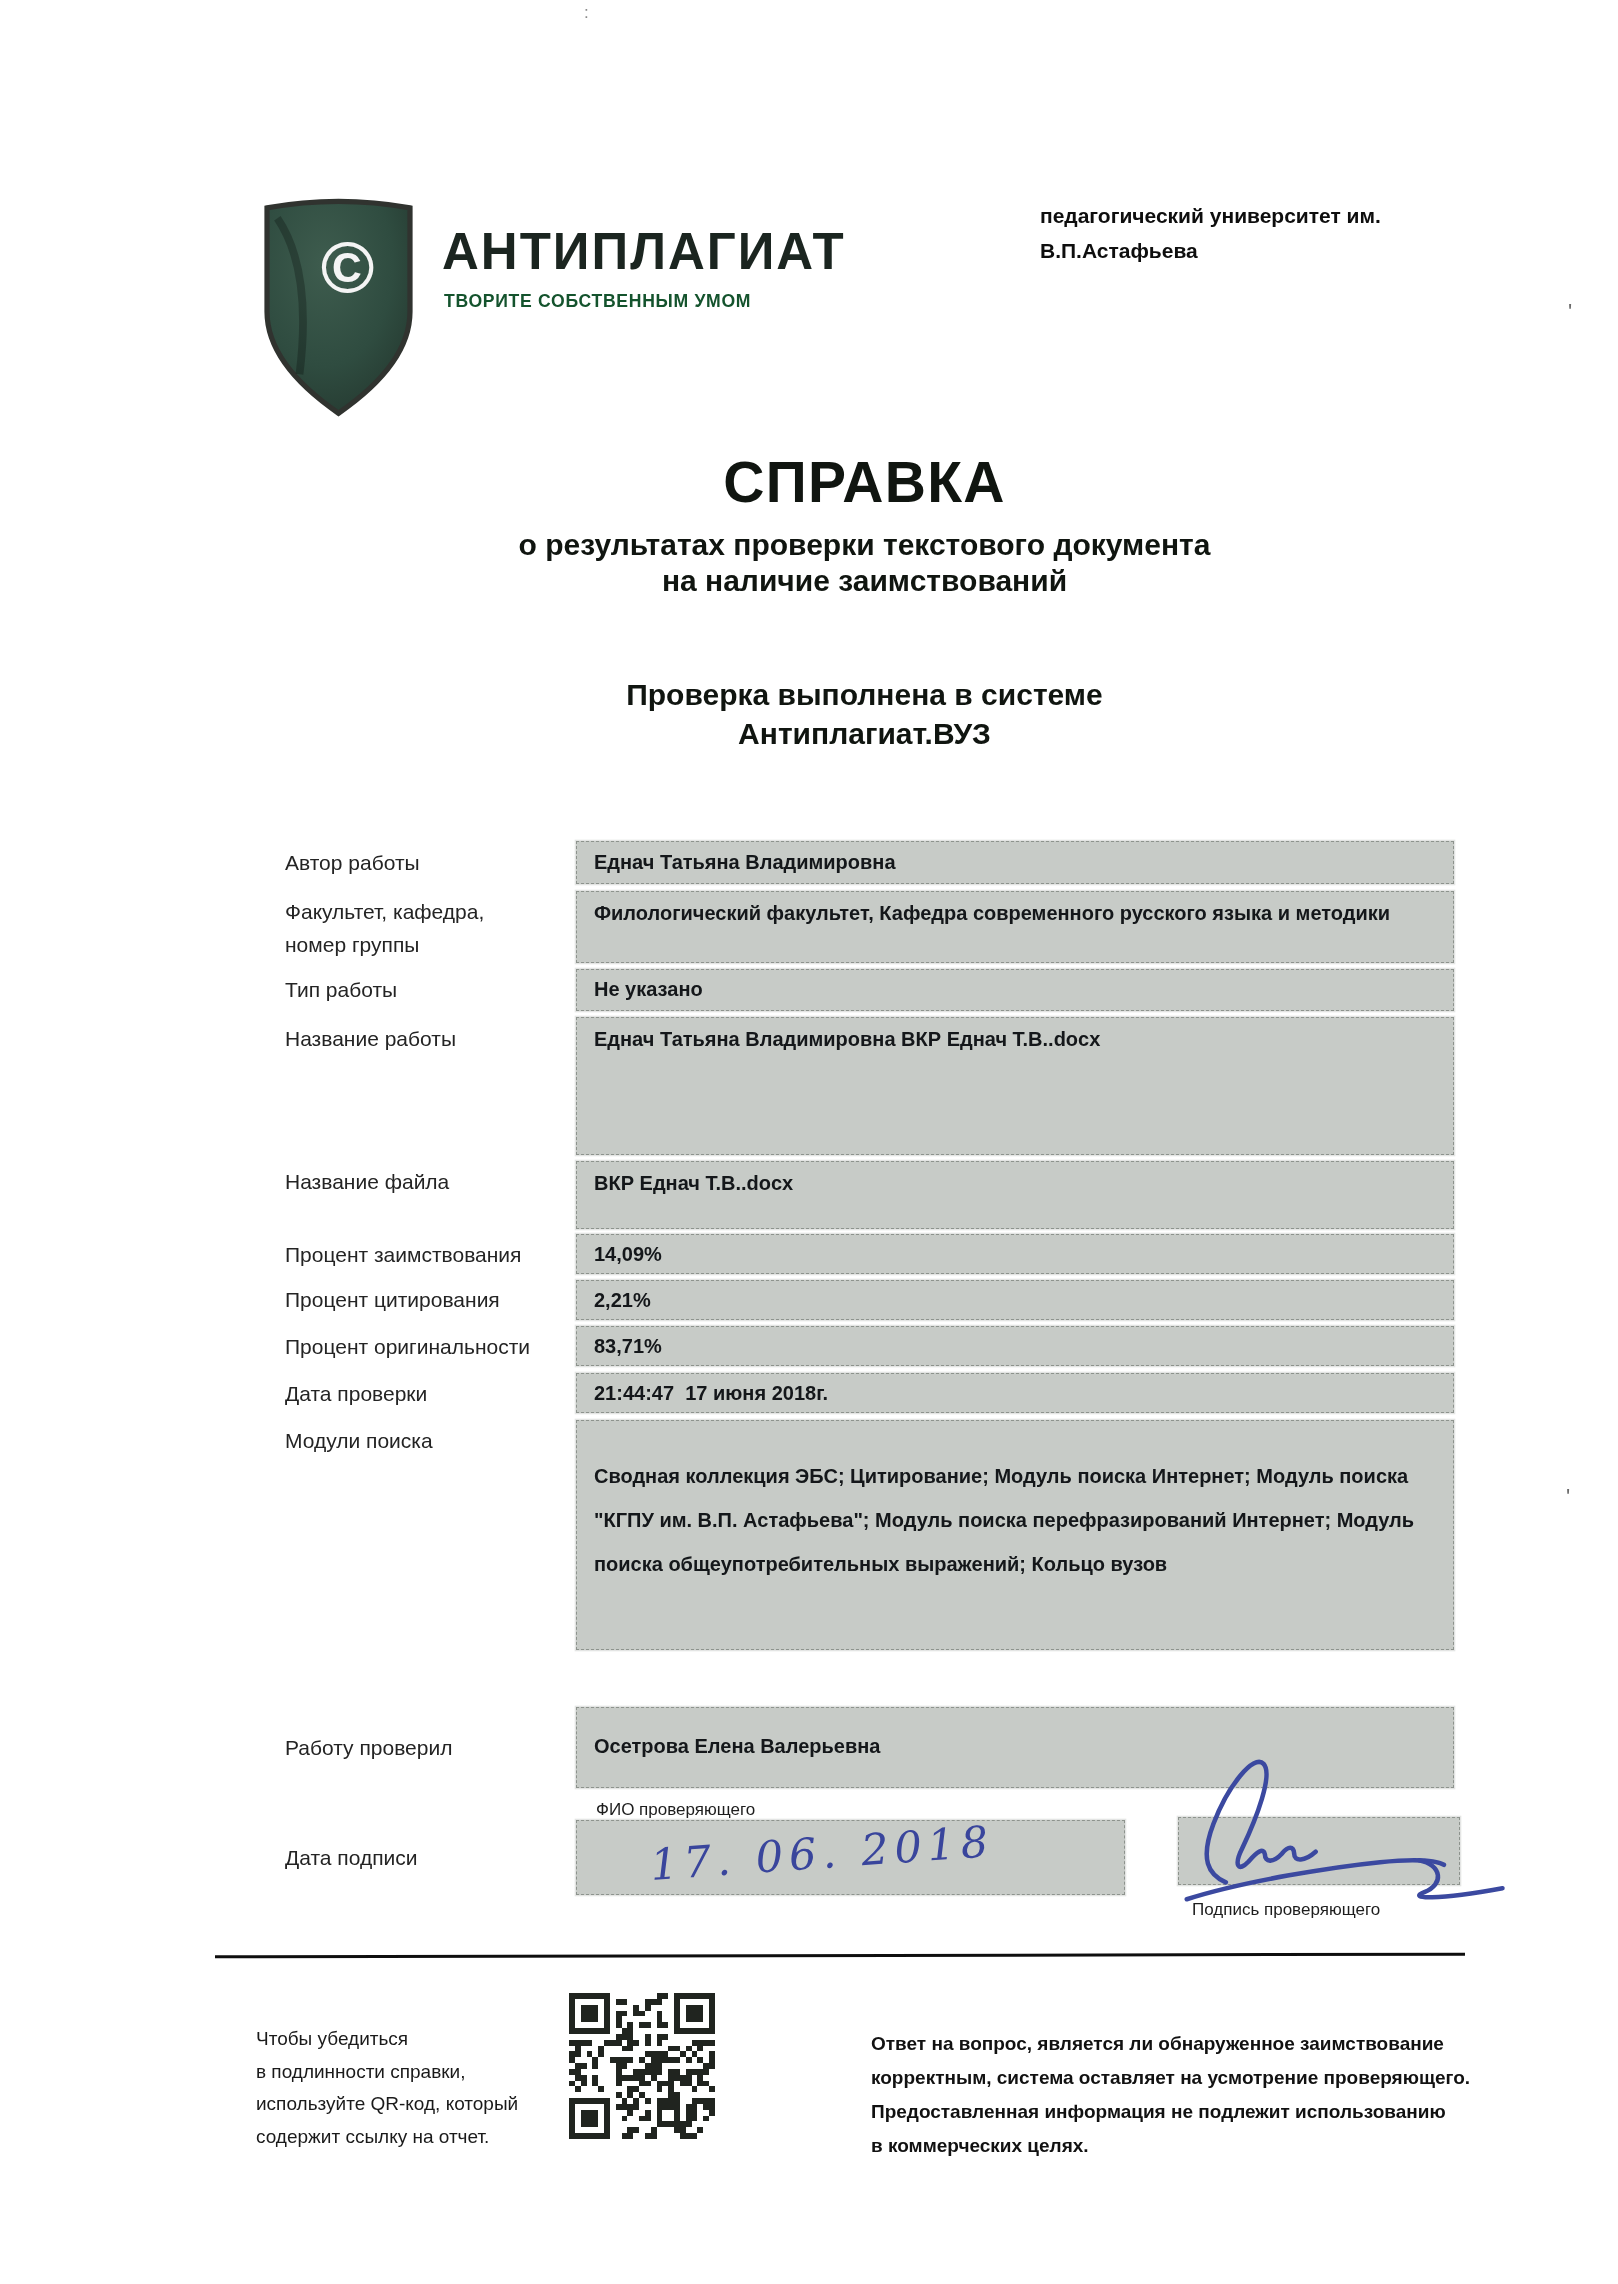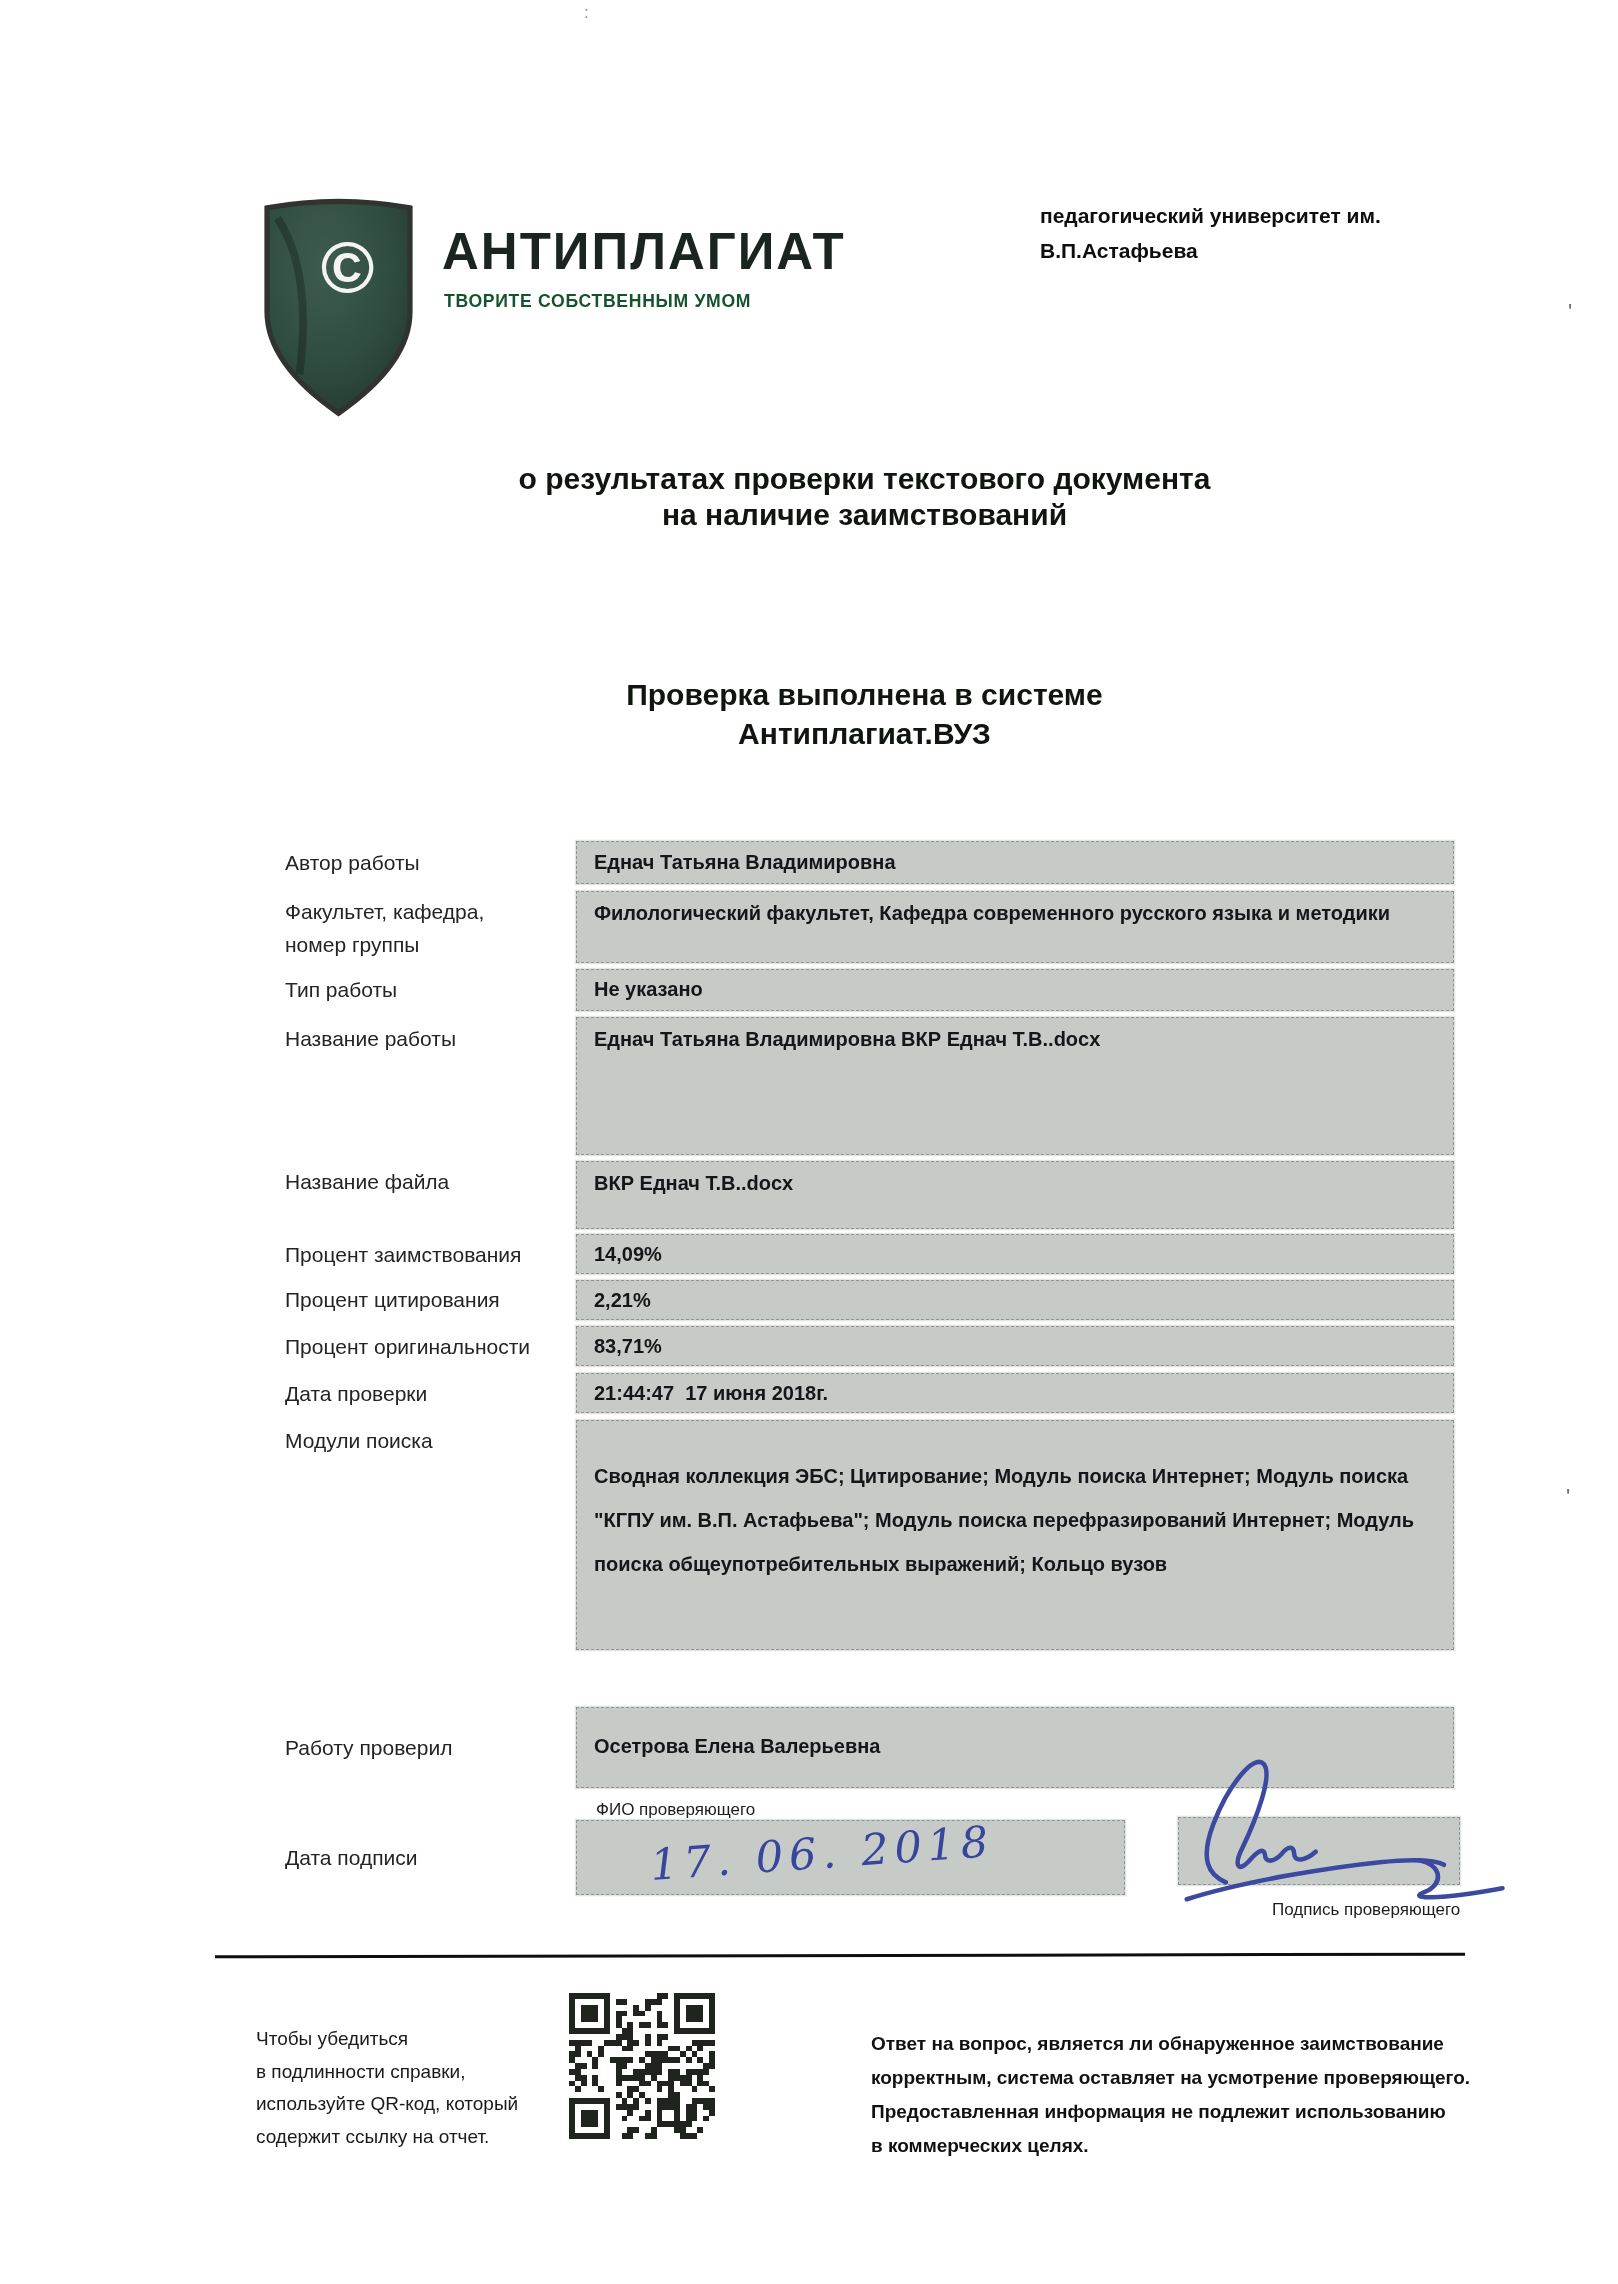--- a/index.html
+++ b/index.html
@@ -68,20 +68,21 @@
 </div>
 <div class="abs brand">АНТИПЛАГИАТ</div>
 <div class="abs tagline">ТВОРИТЕ СОБСТВЕННЫМ УМОМ</div>
 
 <div class="abs university">
   <div>педагогический университет им.</div>
   <div>В.П.Астафьева</div>
 </div>
 
 <div class="abs title-wrap">
+  <div class="title-main">СПРАВКА</div>
   <div class="title-sub">
     <div>о результатах проверки текстового документа</div>
     <div>на наличие заимствований</div>
   </div>
 </div>
 
 <div class="abs system-wrap">
   <div>Проверка выполнена в системе</div>
   <div>Антиплагиат.ВУЗ</div>
 </div>
@@ -152,21 +153,21 @@
 <div class="abs fbox" style="left:1178px;top:1817px;height:68px;width:282px"></div>
 <div class="abs" style="left:1164px;top:1726px;width:345px;height:202px">
   <svg width="345" height="202" viewBox="0 0 530 310">
     <g fill="none" stroke="#3b49a0" stroke-width="7" stroke-linecap="round" stroke-linejoin="round">
       <path d="M95,240 C68,228 55,205 76,150 C98,92 138,42 153,58 C168,74 142,142 120,188 C107,214 114,225 130,208 C143,193 153,186 155,197 C155,210 168,210 181,196 C191,184 199,184 200,196 C200,209 216,208 233,193"></path>
       <path d="M35,266 C122,238 262,216 332,209 C382,204 418,206 430,213"></path>
       <path d="M392,206 C428,214 430,243 400,255 C372,266 420,267 520,249"></path>
     </g>
   </svg>
 </div>
-<div class="abs caption" style="left:1272px;top:1900px">Подпись проверяющего</div>
+<div class="abs caption" style="left:1192px;top:1900px">Подпись проверяющего</div>
 
 <div class="abs divider"></div>
 
 <div class="abs qr-note">
   <div>Чтобы убедиться</div>
   <div>в подлинности справки,</div>
   <div>используйте QR-код, который</div>
   <div>содержит ссылку на отчет.</div>
 </div>
 

